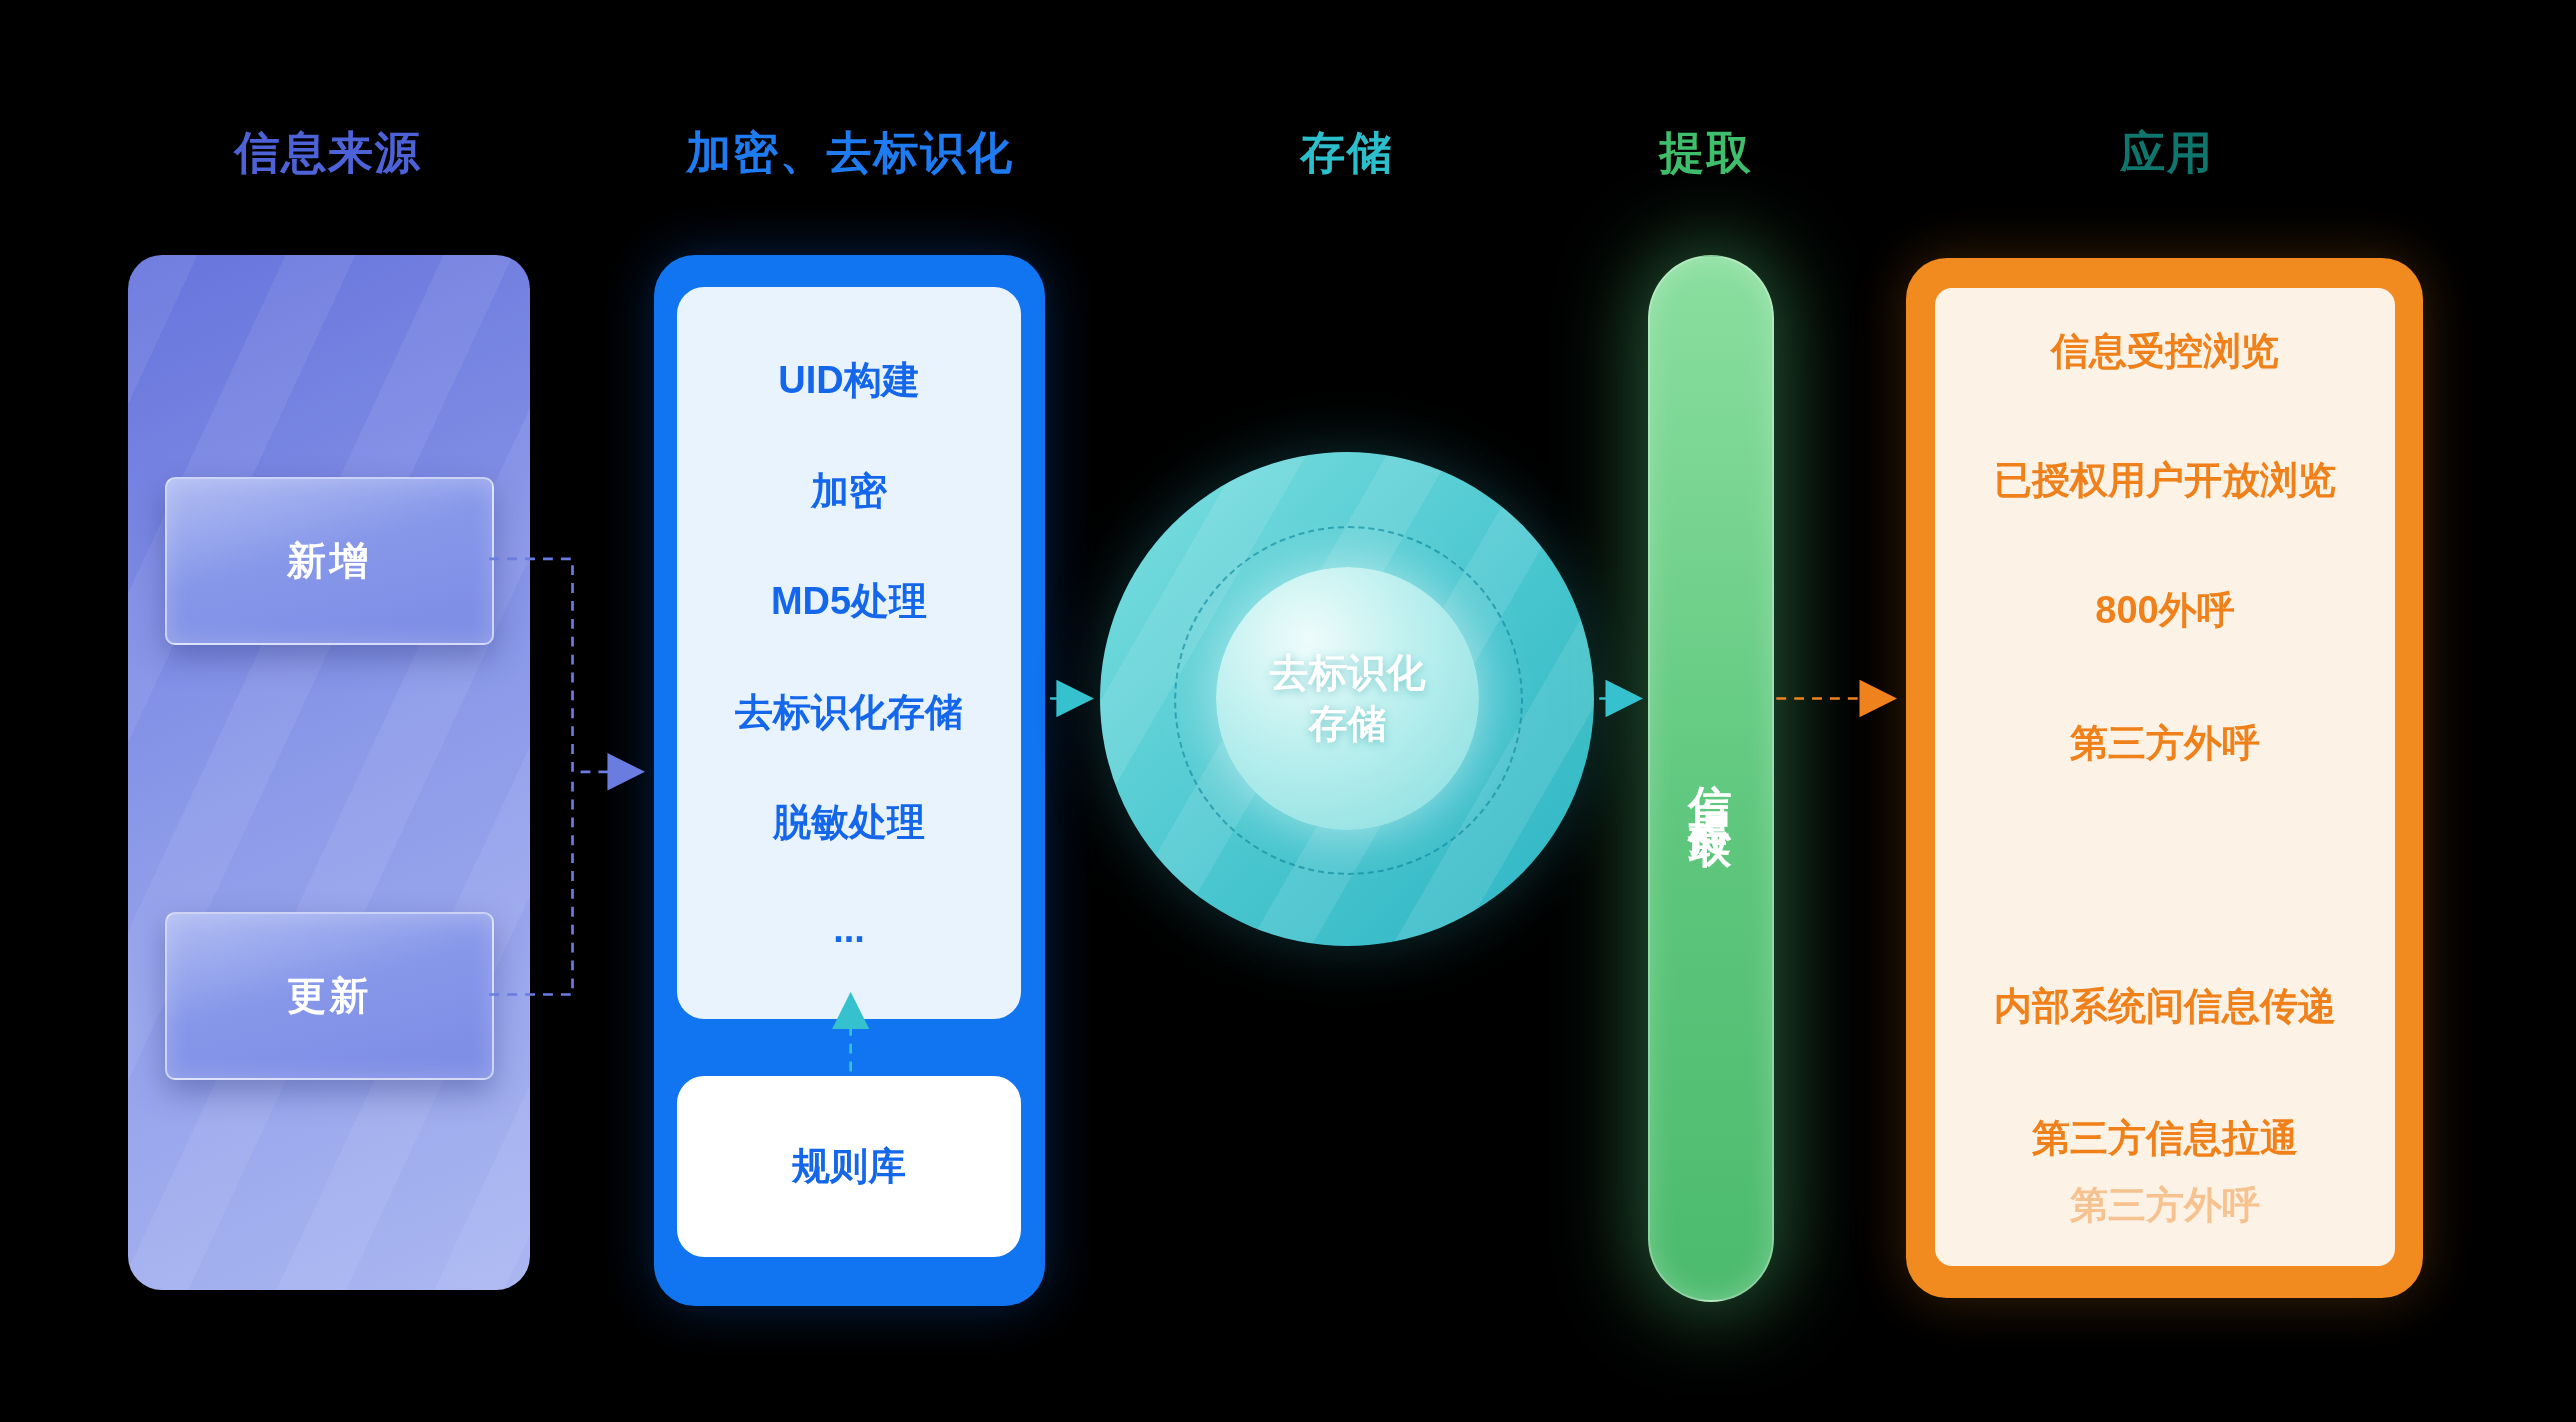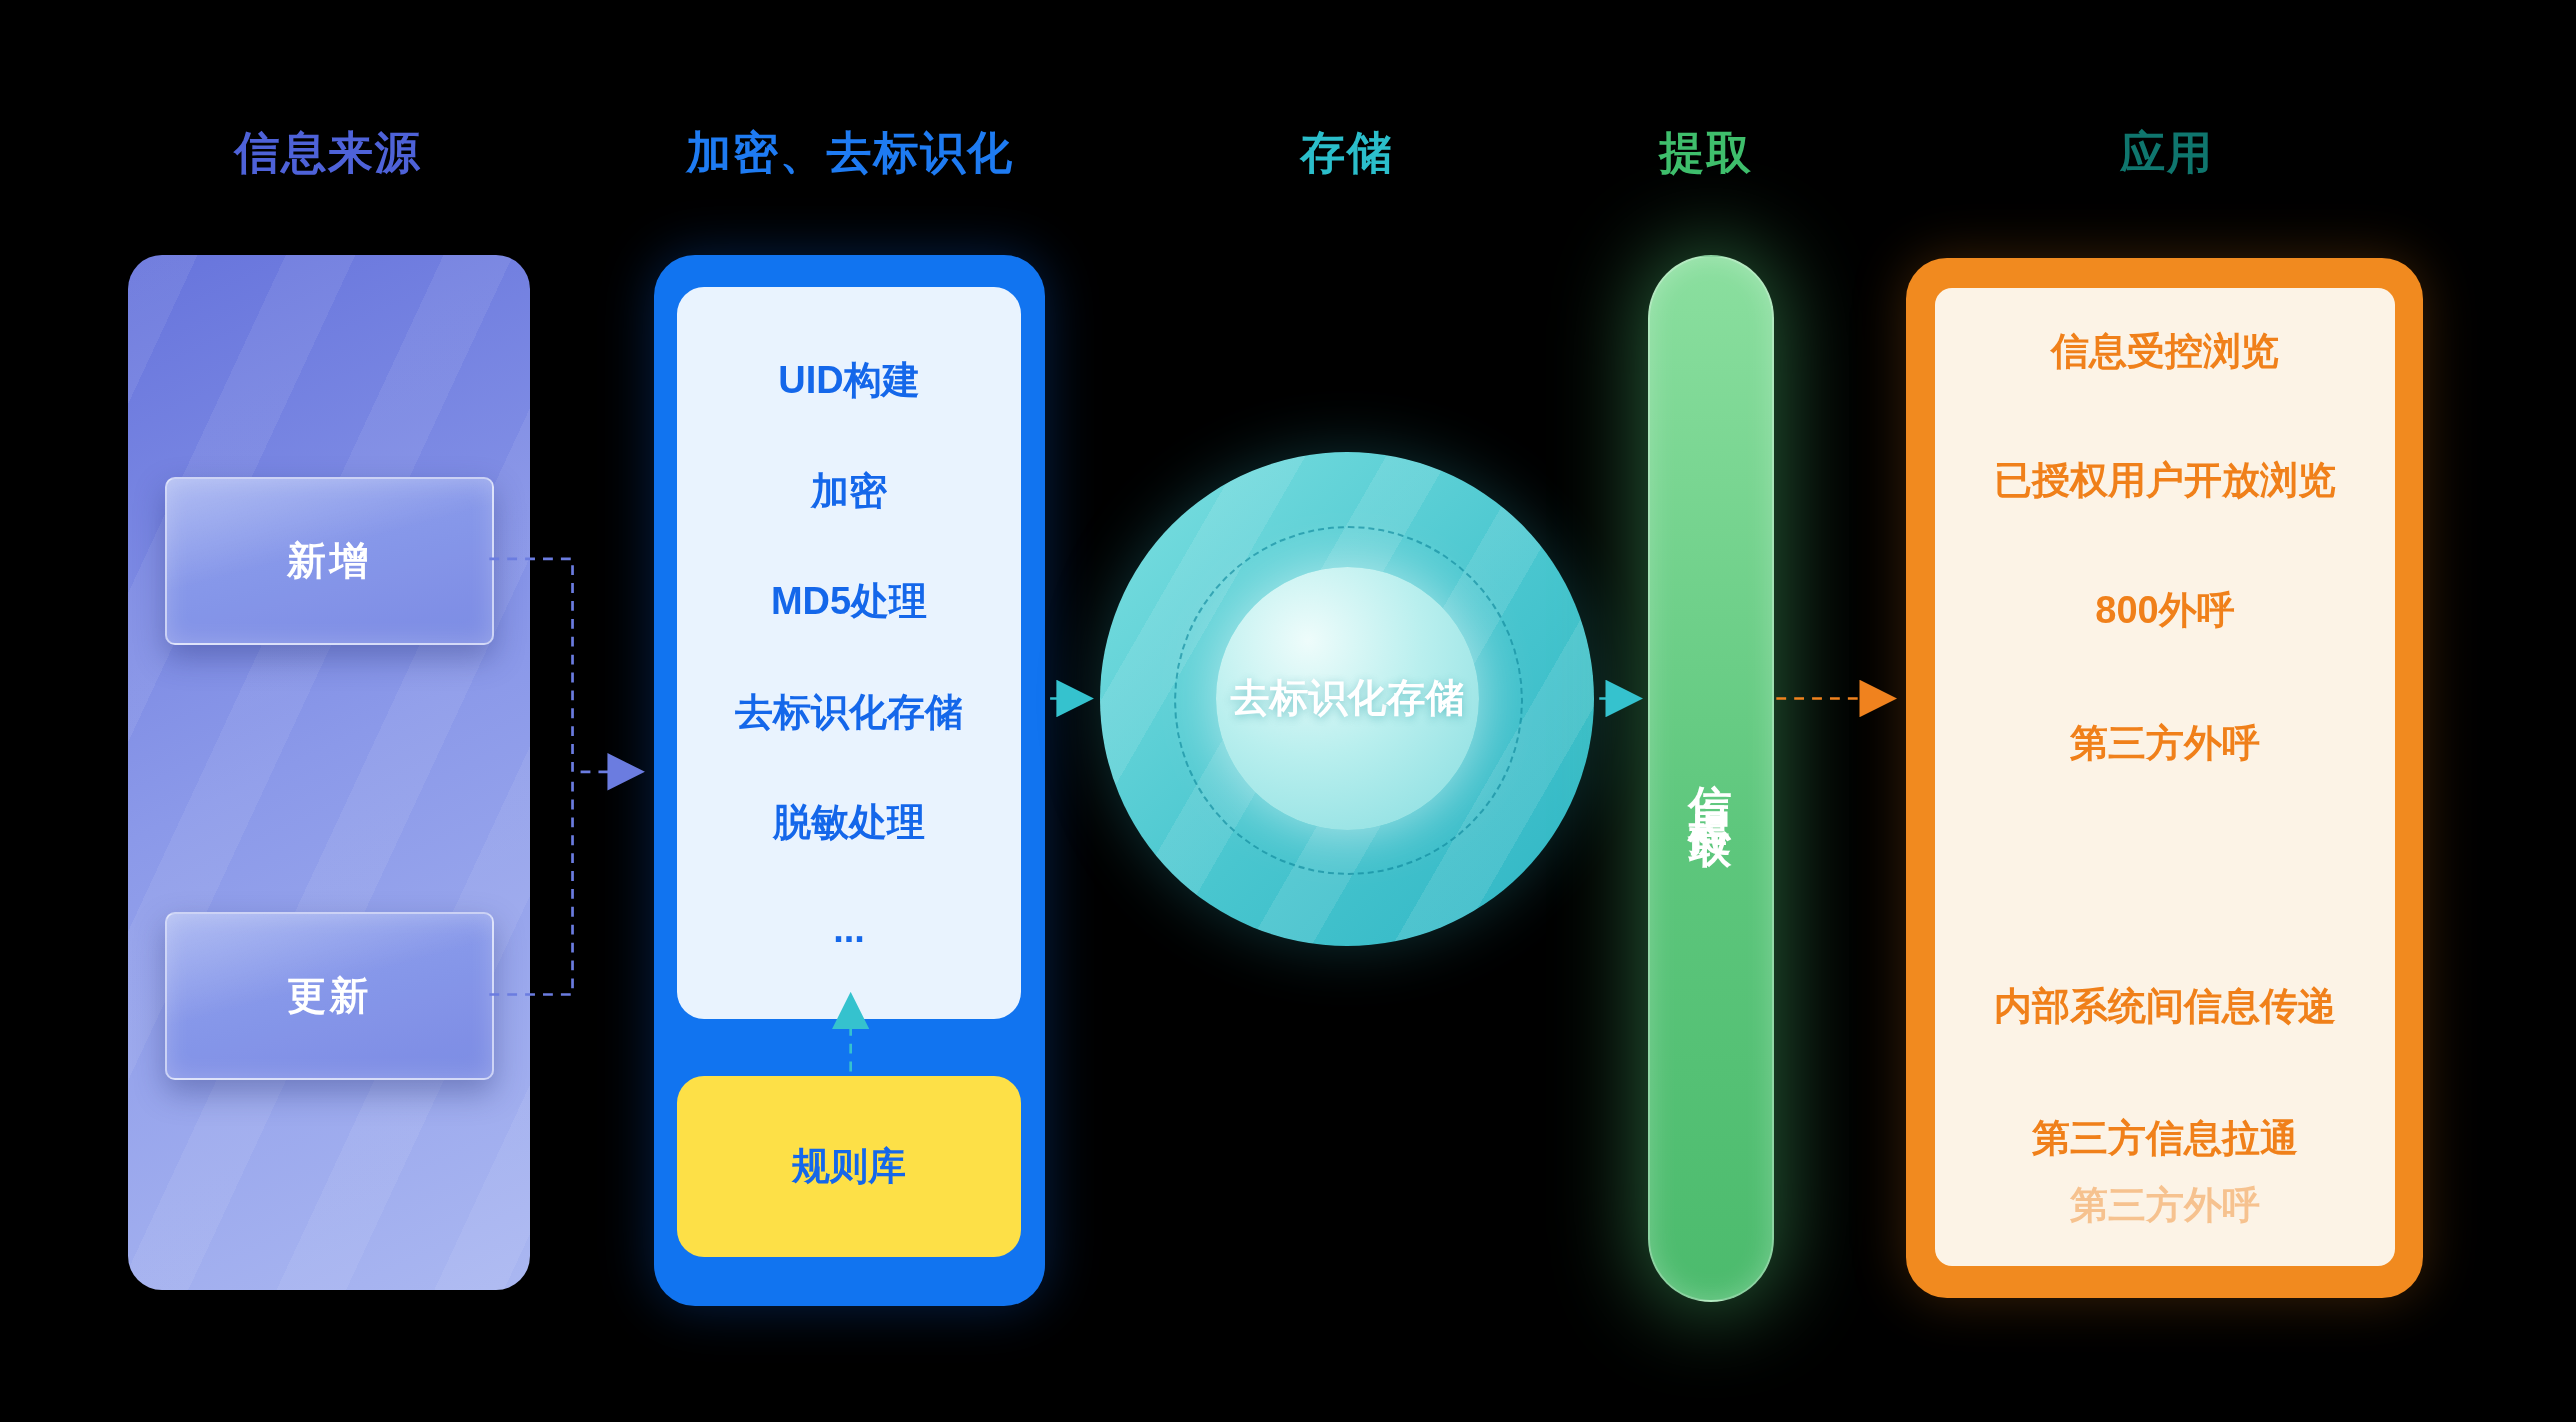--- a/index.html
+++ b/index.html
@@ -48,21 +48,21 @@
   }
   .enc-list{
     position:absolute;left:23px;top:32px;width:344px;height:732px;
     border-radius:27px;background:#e9f3fe;
     display:flex;flex-direction:column;justify-content:space-evenly;align-items:center;
     padding:9px 0;box-sizing:border-box;
   }
   .enc-step{color:#1467ea;font-size:38px;font-weight:600;white-space:nowrap;}
   .enc-rulebase{
     position:absolute;left:23px;top:821px;width:344px;height:181px;
-    border-radius:27px;background:#fde047;
+    border-radius:27px;background:#ffffff;
     display:flex;align-items:center;justify-content:center;
     color:#1467ea;font-size:38px;font-weight:600;
   }
 
   
   .storage-circle{
     position:absolute;left:1100px;top:452px;width:494px;height:494px;border-radius:50%;
     background:linear-gradient(135deg,#7ee0e1 0%,#49c6cf 55%,#2eb5c4 100%);
     box-shadow:0 0 63px rgba(60,200,215,0.25);
     overflow:hidden;
@@ -72,21 +72,21 @@
     background:repeating-linear-gradient(120deg,rgba(255,255,255,0.10) 0 55px,transparent 55px 125px);
   }
   .storage-dashed-ring{
     position:absolute;left:1174px;top:526px;width:345px;height:345px;border-radius:50%;
     border:2.7px dashed rgba(12,135,155,0.65);
   }
   .storage-core{
     position:absolute;left:1216px;top:567px;width:263px;height:263px;border-radius:50%;
     background:radial-gradient(circle at 35% 28%,#eefcfb 0%,#b9efee 45%,#84dcdf 100%);
     box-shadow:0 0 54px rgba(255,255,255,0.55);
-    display:flex;flex-direction:row;align-items:center;justify-content:center;
+    display:flex;flex-direction:column;align-items:center;justify-content:center;
     color:#ffffff;font-size:39px;font-weight:700;line-height:1.3;
     text-shadow:0 1.8px 9px rgba(30,150,160,0.45);
   }
 
   
   .extract-pill{
     position:absolute;left:1648px;top:255px;width:122px;height:1043px;border-radius:63px;
     background:linear-gradient(180deg,#8bdf9f 0%,#5ec77d 55%,#4cbb6d 100%);
     border:2.7px solid rgba(255,255,255,0.35);
     box-shadow:0 0 81px 12.5px rgba(90,215,130,0.40), inset 0 0 27px rgba(255,255,255,0.25);

